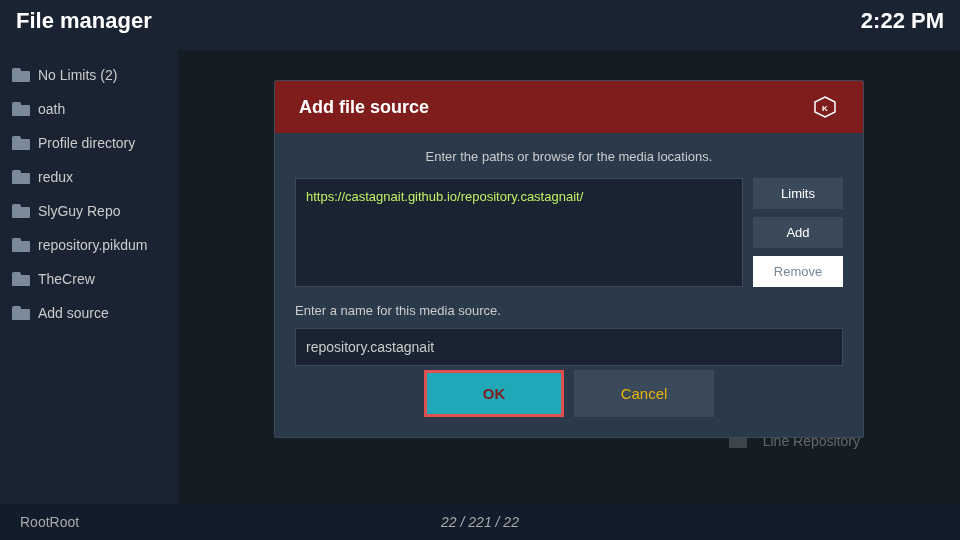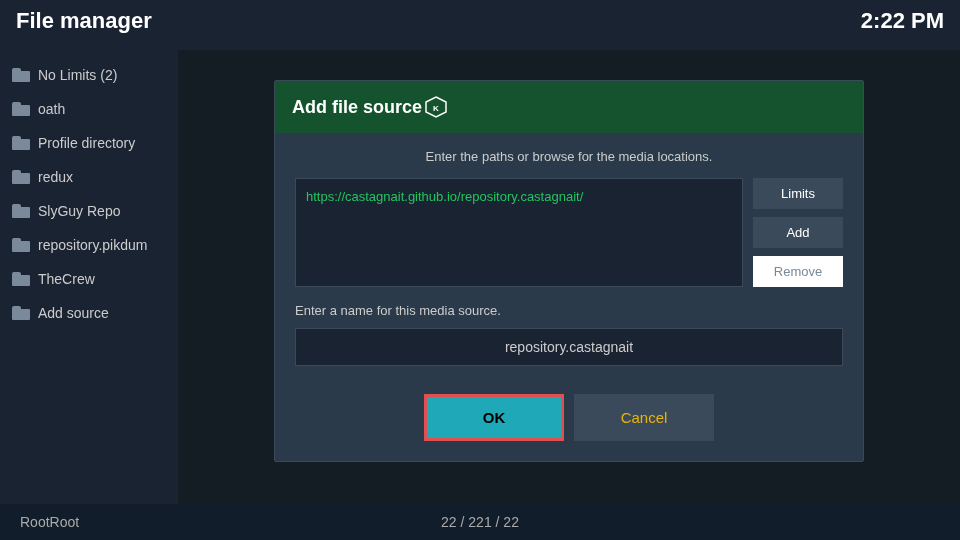--- a/index.html
+++ b/index.html
@@ -101,20 +101,21 @@
       align-items: center;
       padding: 0 20px;
       font-size: 14px;
       color: #aaaaaa;
     }
     .footer-center {
       display: flex;
       position: absolute;
       left: 50%;
       transform: translateX(-50%);
+      font-style: italic;
     }
 
     
     .right-item {
       position: absolute;
       bottom: 55px;
       right: 100px;
       display: flex;
       align-items: center;
       gap: 8px;
@@ -138,24 +139,24 @@
 
     
     .dialog {
       width: 590px;
       background: #2a3a4a;
       border: 1px solid #3a4a5a;
       border-radius: 2px;
       overflow: hidden;
     }
     .dialog-header {
-      background: #14532d;
-      padding: 12px 17px;
-      display: flex;
-      justify-content: flex-start;
+      background: #7f1d1d;
+      padding: 12px 24px;
+      display: flex;
+      justify-content: space-between;
       align-items: center;
     }
     .dialog-title {
       font-size: 18px;
       font-weight: bold;
       color: #ffffff;
     }
     .dialog-kodi-icon {
       width: 28px;
       height: 28px;
@@ -183,21 +184,21 @@
     .url-input-container {
       flex: 1;
       background: #1a2332;
       border: 1px solid #3a4a5a;
       min-height: 90px;
       display: flex;
       align-items: flex-start;
       padding: 10px;
     }
     .url-text {
-      color: #22c55e;
+      color: #bef264;
       font-size: 13px;
     }
     .url-buttons {
       display: flex;
       flex-direction: column;
       gap: 8px;
     }
     .btn-browse, .btn-add, .btn-remove {
       width: 90px;
       padding: 8px 0;
@@ -223,36 +224,36 @@
       font-size: 13px;
       margin-bottom: 10px;
     }
     .name-input {
       width: 100%;
       background: #1a2332;
       border: 1px solid #3a4a5a;
       color: #cccccc;
       padding: 10px;
       font-size: 14px;
-      text-align: center;
-      margin-bottom: 28px;
+      text-align: left;
+      margin-bottom: 4px;
     }
 
     
     .dialog-buttons {
       display: flex;
       gap: 10px;
       justify-content: center;
       padding-bottom: 4px;
     }
     .btn-ok {
       width: 140px;
       padding: 12px 0;
       background: #1fa8b8;
-      color: #000000;
+      color: #7f1d1d;
       font-size: 15px;
       font-weight: bold;
       border: 3px solid #e05050;
       cursor: pointer;
       text-align: center;
     }
     .btn-cancel {
       width: 140px;
       padding: 12px 0;
       background: #3a4a5a;

